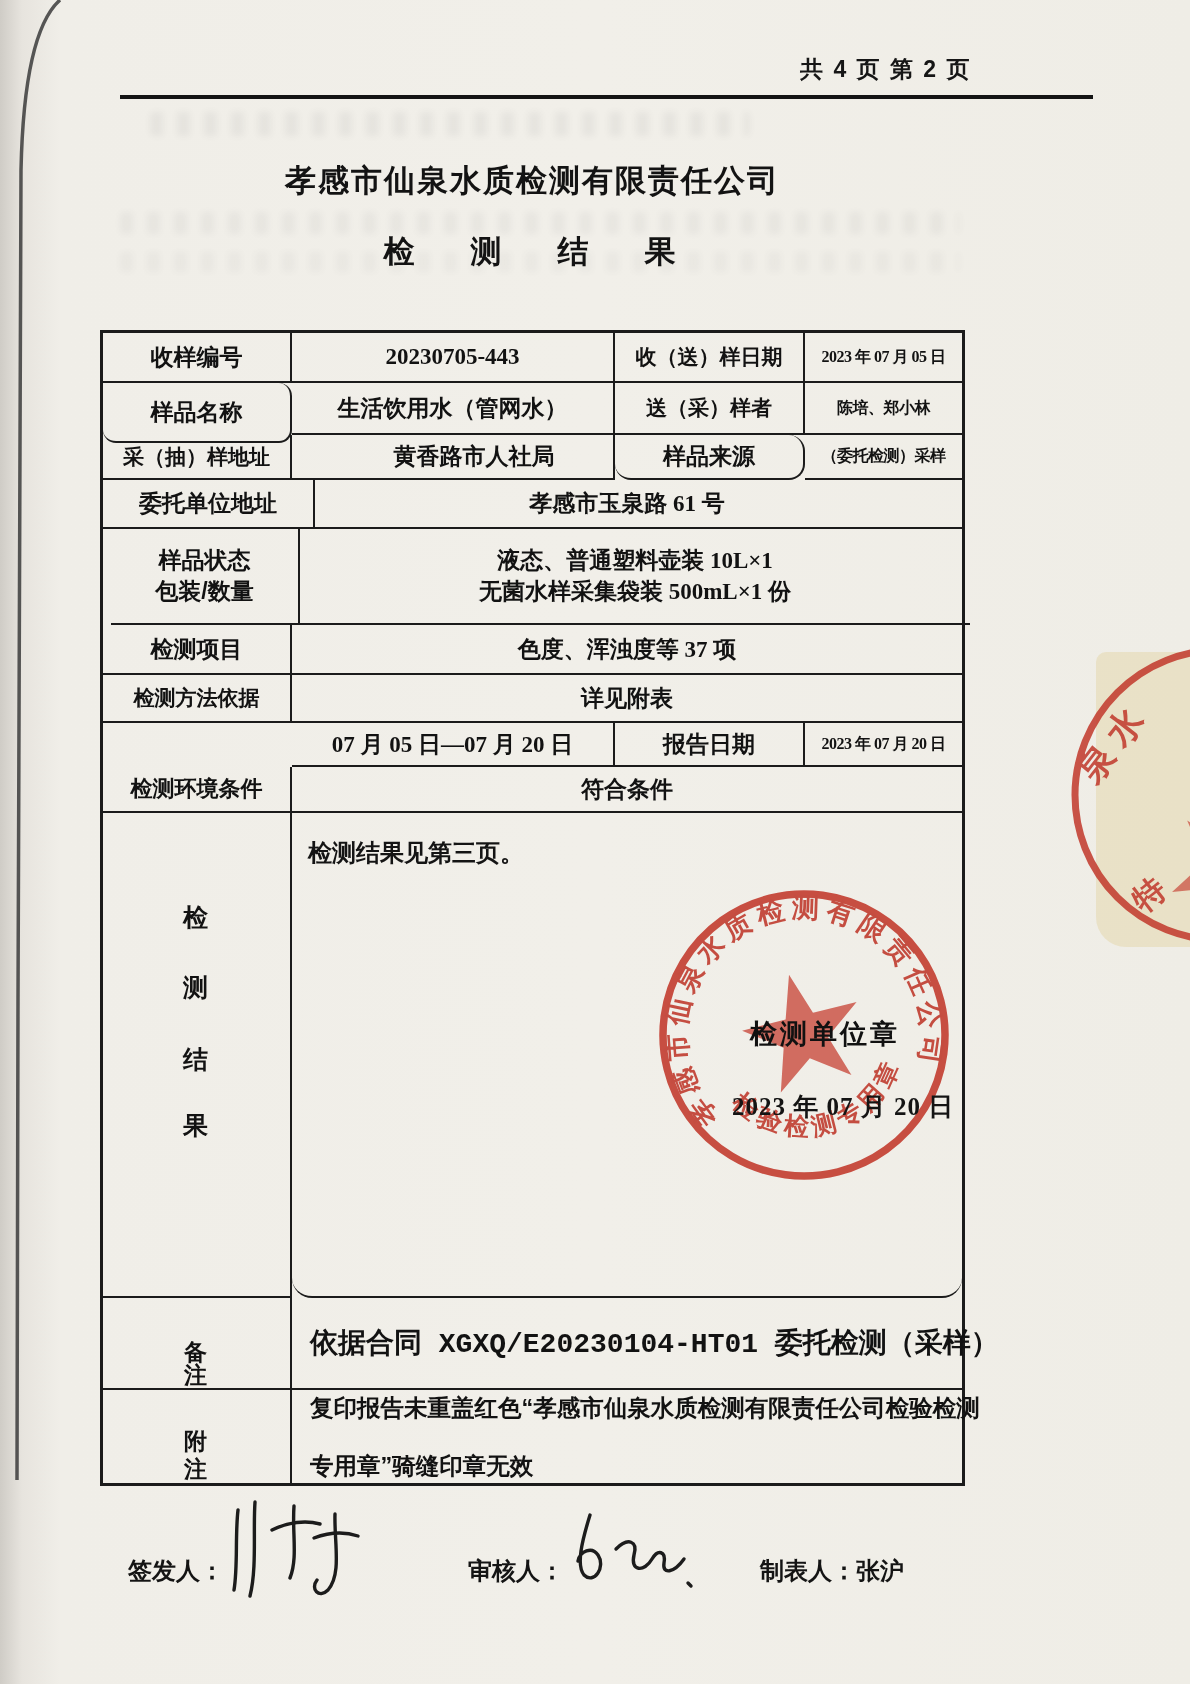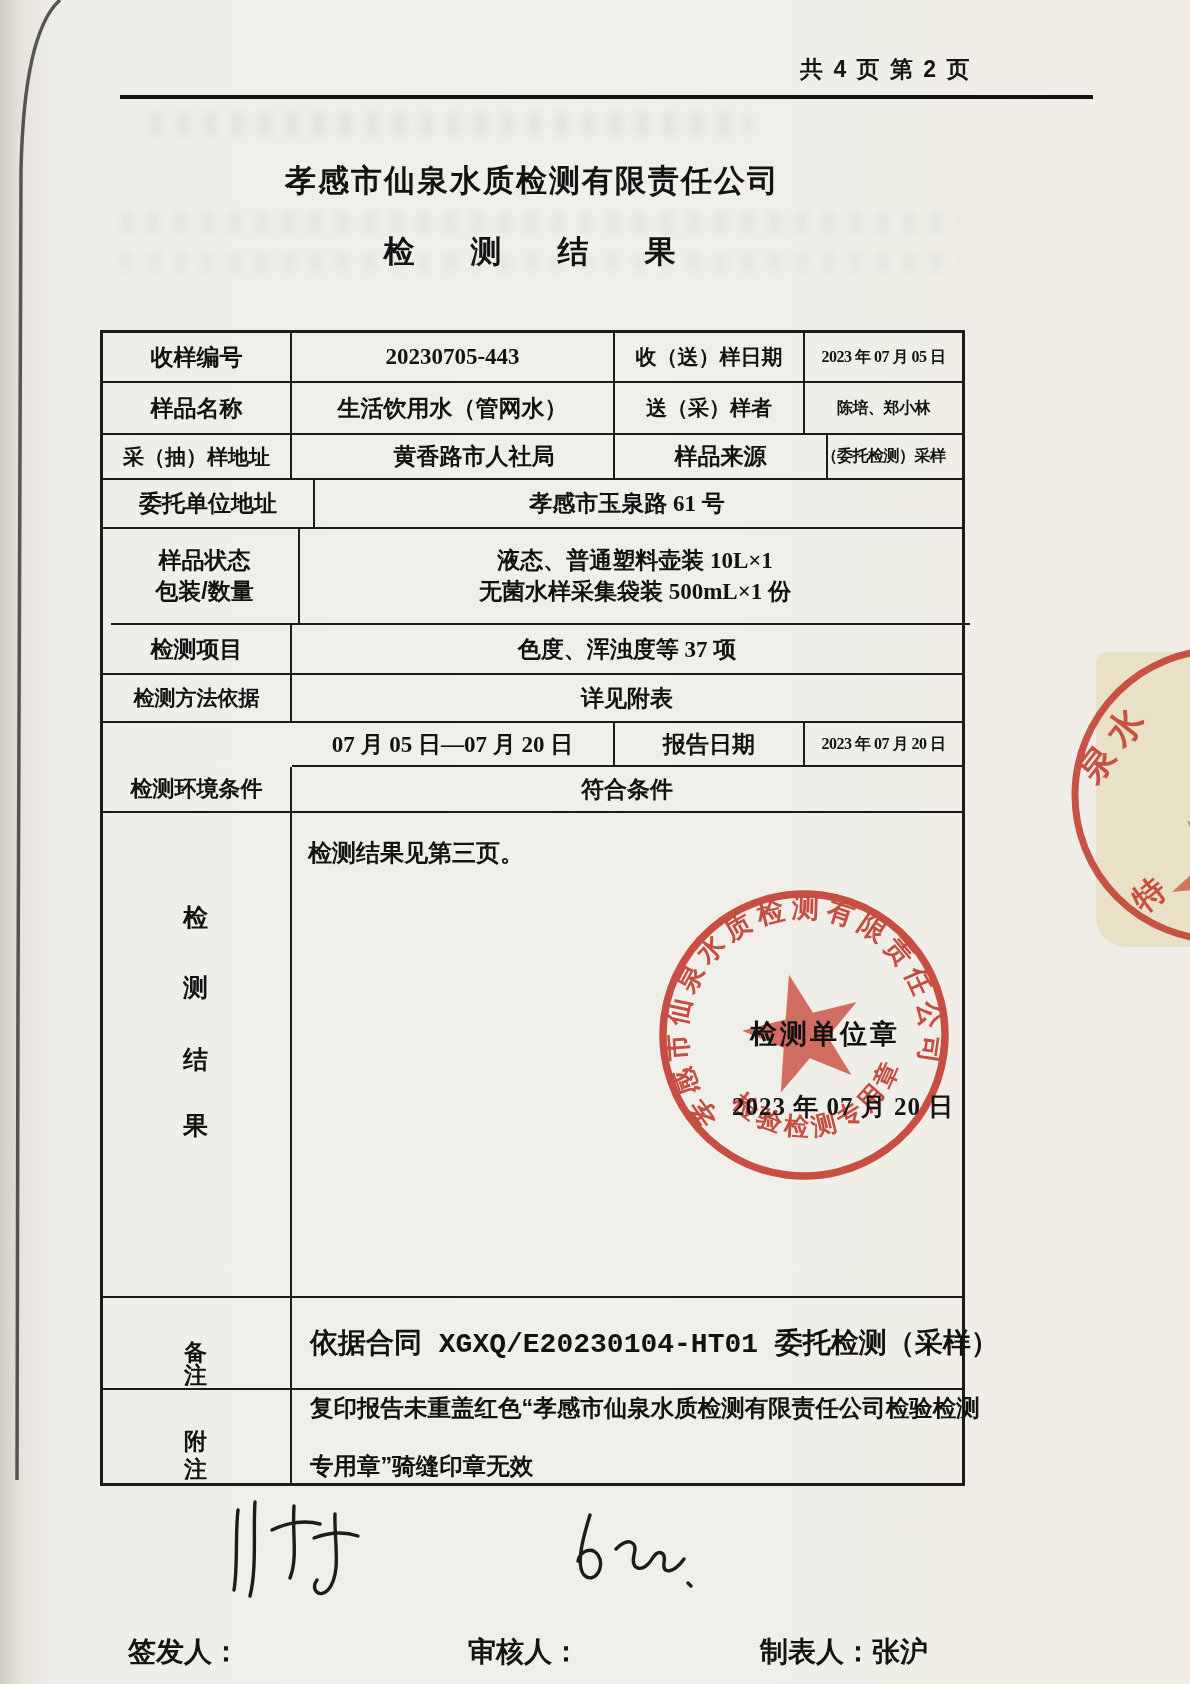--- a/index.html
+++ b/index.html
@@ -59,41 +59,41 @@
   .tight{font-size:16px;letter-spacing:-0.5px;}
   .col{flex-direction:column;justify-content:center;padding:8px 0;margin-left:8px;}
   .leftal{justify-content:flex-start;text-align:left;padding-left:18px;}
   .vert{
     writing-mode:vertical-rl;-webkit-writing-mode:vertical-rl;
     text-orientation:upright;-webkit-text-orientation:upright;
   }
   .vr-result{font-size:25px;letter-spacing:70px;transform:translateY(-30px);}
   .vr-remark{font-size:23px;letter-spacing:22px;}
   .vr-note{font-size:23px;letter-spacing:25px;}
-  .resultcell{position:relative;}
+  .resultcell{position:relative;border-radius:20px;}
   .resultnote{
     position:absolute;left:16px;top:24px;
     font-family:"Liberation Sans",sans-serif;font-weight:700;font-size:24px;color:#141414;
   }
   .stamp-svg{position:absolute;left:352px;top:62px;}
   .stamp-overlay{
     position:absolute;left:433px;top:203px;width:200px;text-align:center;
     font-size:27px;font-weight:700;color:#111;letter-spacing:3px;
     font-family:"Liberation Sans",sans-serif;
   }
   .stamp-date{
     position:absolute;left:436px;top:277px;width:230px;text-align:center;
     font-size:25px;font-weight:700;color:#141414;
     font-family:"Liberation Serif",serif;letter-spacing:1px;
   }
   .notecell{flex-direction:column;align-items:flex-start;justify-content:center;padding-left:18px;gap:26px;}
   .noteline{font-family:"Liberation Sans",sans-serif;font-weight:700;font-size:23.5px;color:#121212;}
   .remarkline{font-family:Liberation Mono, monospace;font-weight:700;font-size:28px;color:#121212;}
   .footer-label{
-    position:absolute;top:1633px;font-size:28px;font-weight:700;color:#141414;
+    position:absolute;top:1555px;font-size:24px;font-weight:700;color:#141414;
     font-family:Liberation Sans, sans-serif;white-space:nowrap;
   }
   .sig{position:absolute;}
   .yellow-underlay{
     position:absolute;left:1096px;top:652px;width:94px;height:295px;
     background:rgba(224,204,140,.35);
     border-radius:10px 0 0 30px;
   }
   .edgestamp{position:absolute;left:1055px;top:645px;overflow:hidden;}
 </style>
@@ -117,28 +117,28 @@
 
   <div class="yellow-underlay"></div>
 
   <div class="tbl">
 
     <div class="cell lbl" style="left:0;top:0;width:189px;height:50px;">收样编号</div>
     <div class="cell val" style="left:189px;top:0;width:323px;height:50px;">20230705-443</div>
     <div class="cell lbl" style="left:512px;top:0;width:190px;height:50px;font-size:21px;">收（送）样日期</div>
     <div class="cell val tight nr" style="left:702px;top:0;width:157px;height:50px;">2023 年 07 月 05 日</div>
 
-    <div class="cell lbl" style="left:0;top:50px;width:189px;height:52px;">样品名称</div>
+    <div class="cell lbl" style="left:0;top:50px;width:189px;height:60px;border-radius:13px;">样品名称</div>
     <div class="cell val" style="left:189px;top:50px;width:323px;height:52px;">生活饮用水（管网水）</div>
     <div class="cell lbl" style="left:512px;top:50px;width:190px;height:52px;font-size:21px;">送（采）样者</div>
     <div class="cell val tight nr" style="left:702px;top:50px;width:157px;height:52px;">陈培、郑小林</div>
 
     <div class="cell lbl" style="left:0;top:102px;width:189px;height:45px;font-size:21px;">采（抽）样地址</div>
     <div class="cell val" style="left:189px;top:102px;width:323px;height:45px;padding-left:43px;">黄香路市人社局</div>
-    <div class="cell lbl" style="left:512px;top:102px;width:213px;height:45px;">样品来源</div>
+    <div class="cell lbl" style="left:512px;top:102px;width:190px;height:45px;border-radius:16px;">样品来源</div>
     <div class="cell val tight nr" style="left:702px;top:102px;width:157px;height:45px;">（委托检测）采样</div>
 
     <div class="cell lbl" style="left:0;top:147px;width:212px;height:49px;">委托单位地址</div>
     <div class="cell val nr" style="left:189px;top:147px;width:670px;height:49px;">孝感市玉泉路 61 号</div>
 
     <div class="cell col" style="left:0;top:196px;width:189px;height:96px;">
       <span class="lbl">样品状态</span>
       <span class="lbl">包装/数量</span>
     </div>
     <div class="cell col nr" style="left:189px;top:196px;width:670px;height:96px;">

